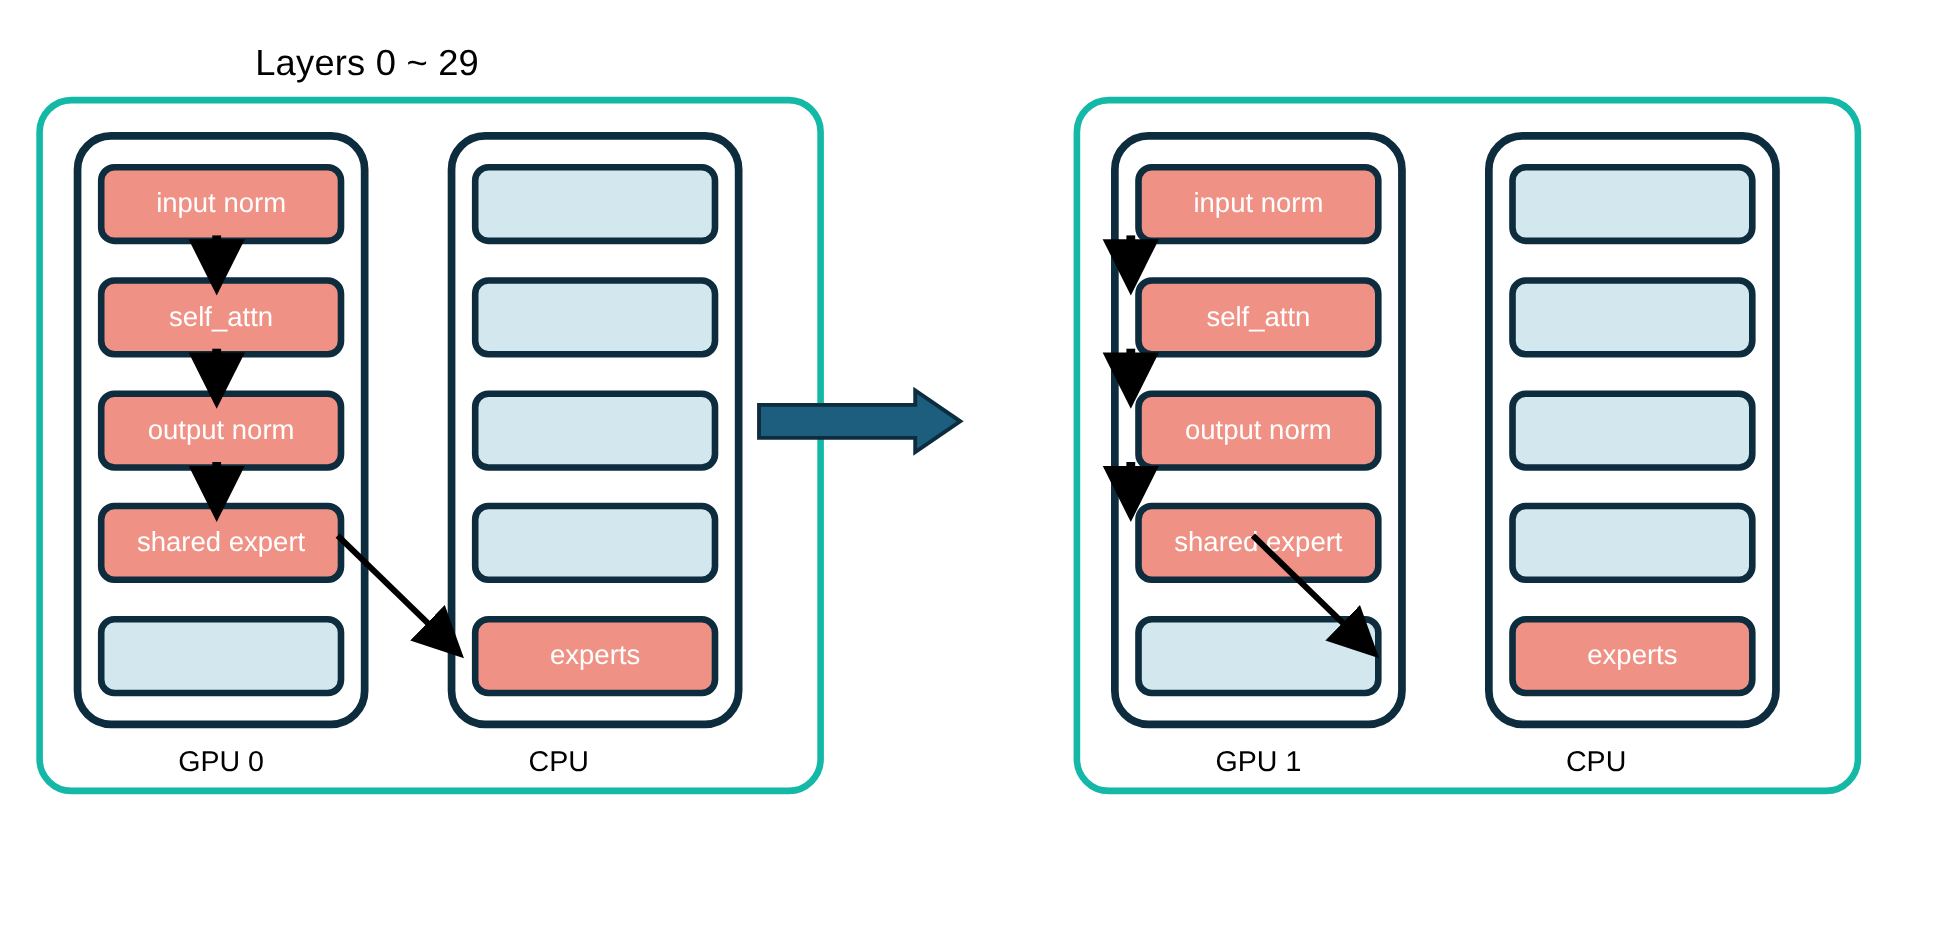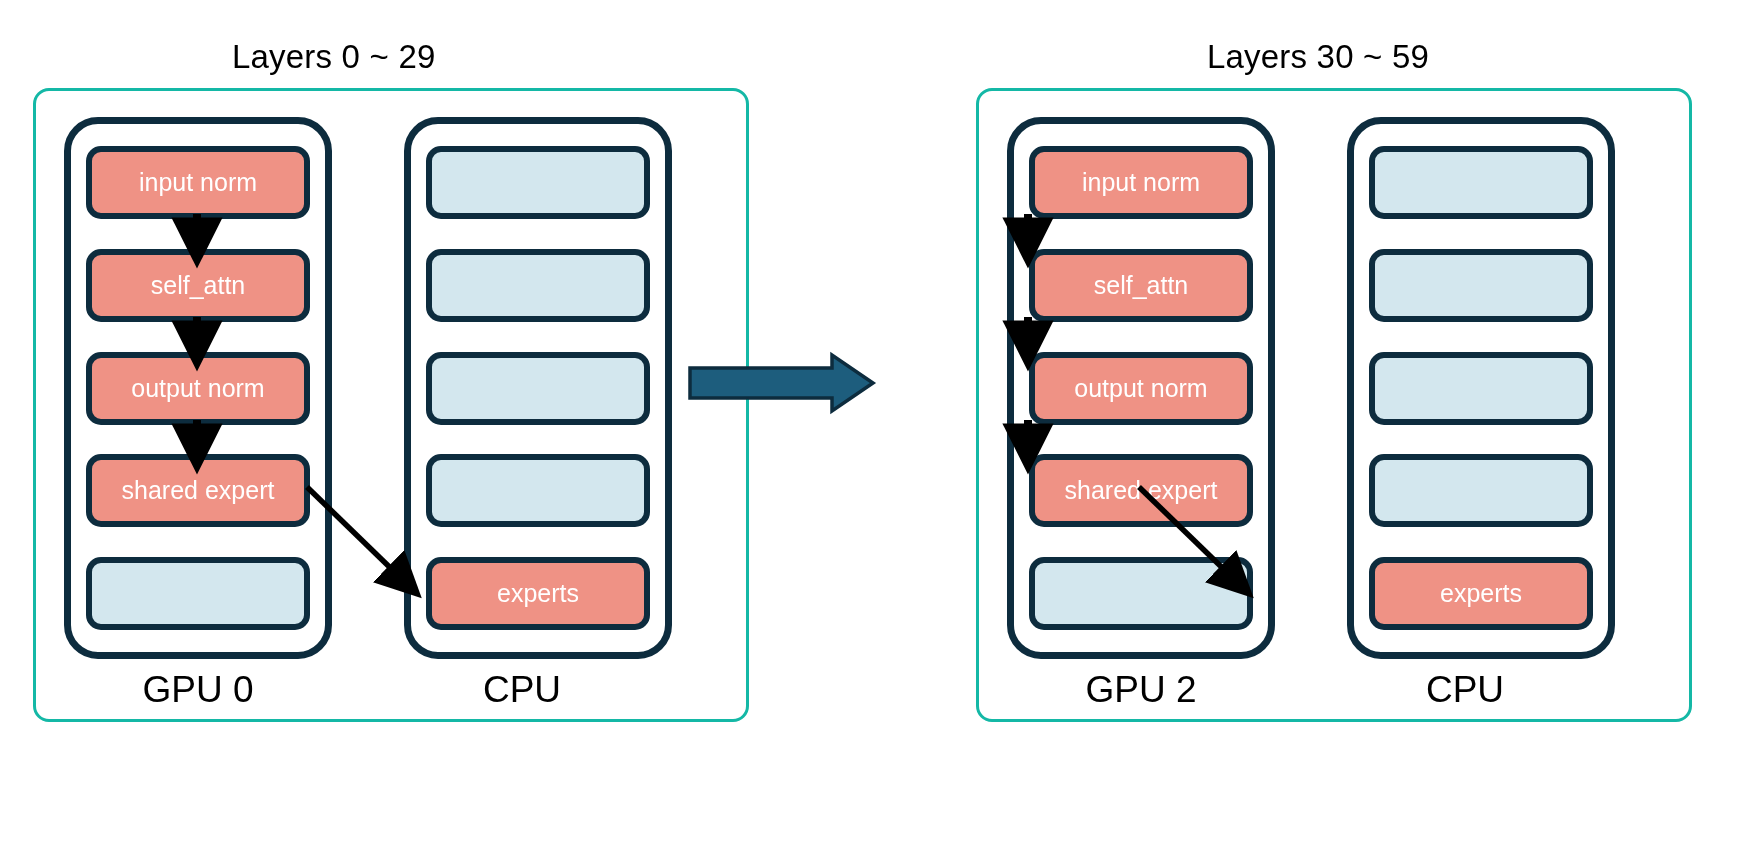--- a/index.html
+++ b/index.html
@@ -28,22 +28,22 @@
   }
   #title-left  { left: 232px; top: 38px; }
   #title-right { left: 1207px; top: 38px; }
 
   
   .device-group {
     position: absolute;
     top: 88px;
     width: 716px;
     height: 634px;
-    border: 3px solid #14b8a6;
-    border-radius: 16px;
+    border: 6px solid #14b8a6;
+    border-radius: 32px;
     background: #ffffff;
   }
   #group-left  { left: 33px; }
   #group-right { left: 976px; }
 
   
   .column {
     position: absolute;
     top: 26px;
     width: 268px;
@@ -75,27 +75,27 @@
     white-space: nowrap;
     flex: 0 0 auto;
   }
   .unit.salmon { background: #ef9285; }
   .unit.blue   { background: #d3e7ee; color: transparent; }
 
   
   .device-label {
     position: absolute;
     bottom: 8px;
-    font-size: 37px;
+    font-size: 26px;
     color: #000000;
     white-space: nowrap;
     text-align: center;
   }
   .device-label.gpu { left: 28px; width: 268px; }
-  .device-label.cpu { left: 352px; width: 268px; }
+  .device-label.cpu { left: 335px; width: 268px; }
 
   
   #overlay {
     position: absolute;
     left: 0; top: 0;
     width: 1762px;
     height: 850px;
     pointer-events: none;
   }
 
@@ -111,21 +111,20 @@
     text-align: left;
   }
 </style>
 </head>
 <body>
 
 <div id="stage">
 
   <div class="panel-title" id="title-left">Layers 0 ~ 29</div>
 
-  <div class="panel-title" id="title-right">Layers 30 ~ 59</div>
 
   <div class="device-group" id="group-left">
 
     <div class="column gpu">
       <div class="unit salmon">
         <span>input norm</span>
       </div>
       <div class="unit salmon">
         <span>self_attn</span>
       </div>
@@ -193,21 +192,21 @@
         <span></span>
       </div>
       <div class="unit blue">
         <span></span>
       </div>
       <div class="unit salmon">
         <span>experts</span>
       </div>
     </div>
 
-    <div class="device-label gpu">GPU 2</div>
+    <div class="device-label gpu">GPU 1</div>
     <div class="device-label cpu">CPU</div>
   </div>
 
   <svg id="overlay" viewBox="0 0 1762 850" xmlns="http://www.w3.org/2000/svg">
     <defs>
       <marker id="head-black" markerWidth="7" markerHeight="7" refX="3.2" refY="3.5" orient="auto" markerUnits="strokeWidth">
         <path d="M0,0.3 L6.4,3.5 L0,6.7 z" fill="#000000"></path>
       </marker>
       <marker id="head-thin" markerWidth="9" markerHeight="9" refX="4.4" refY="4.5" orient="auto" markerUnits="strokeWidth">
         <path d="M0,0.4 L8.4,4.5 L0,8.6 z" fill="#000000"></path>

